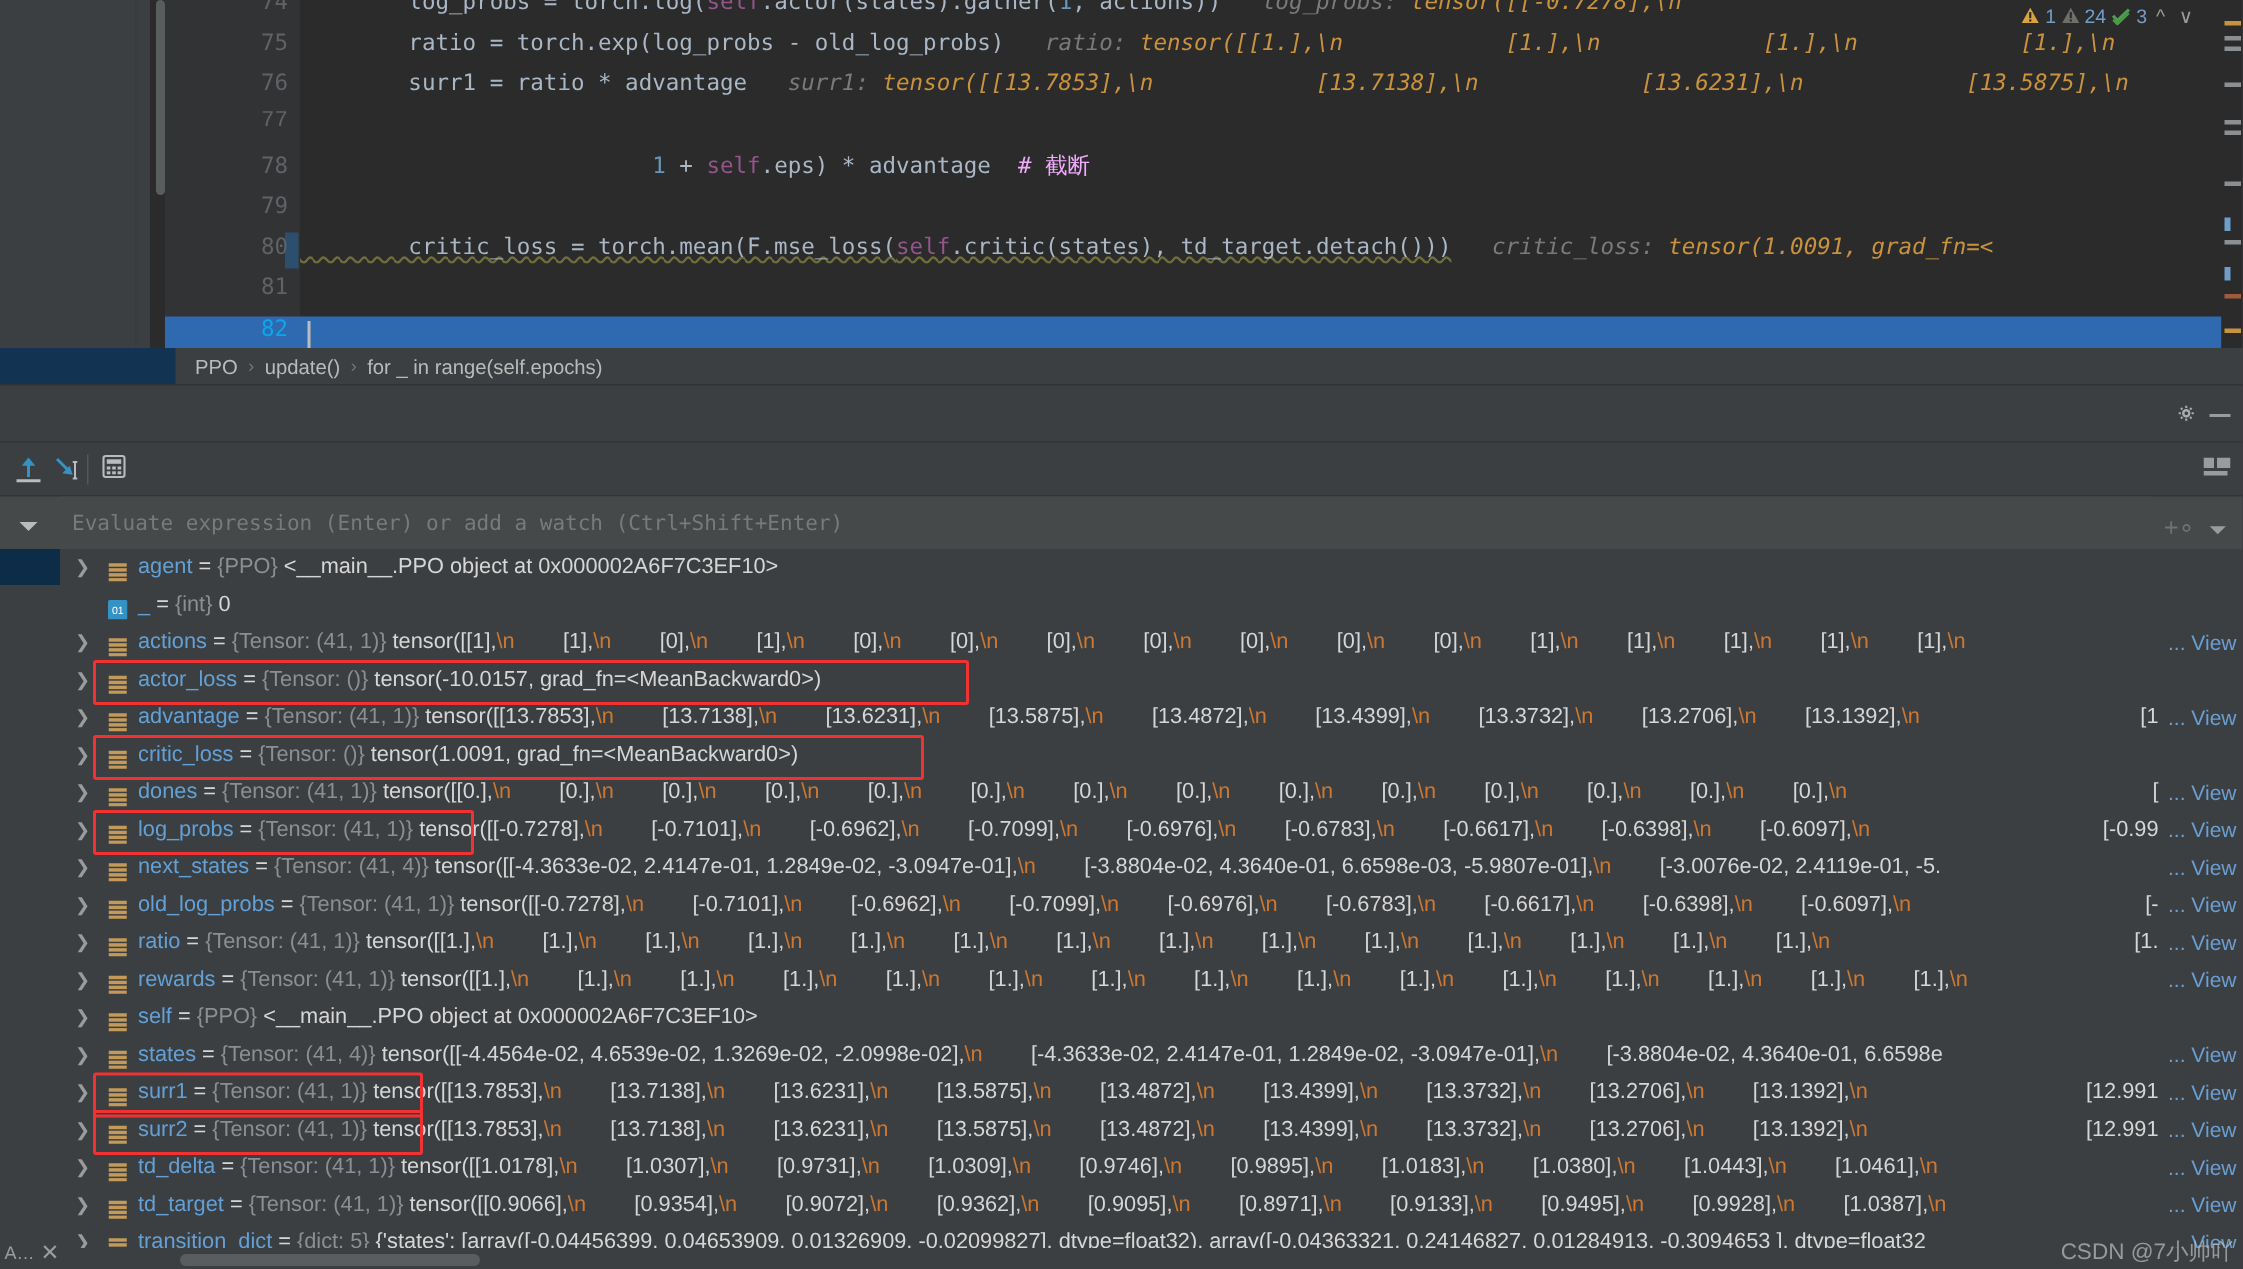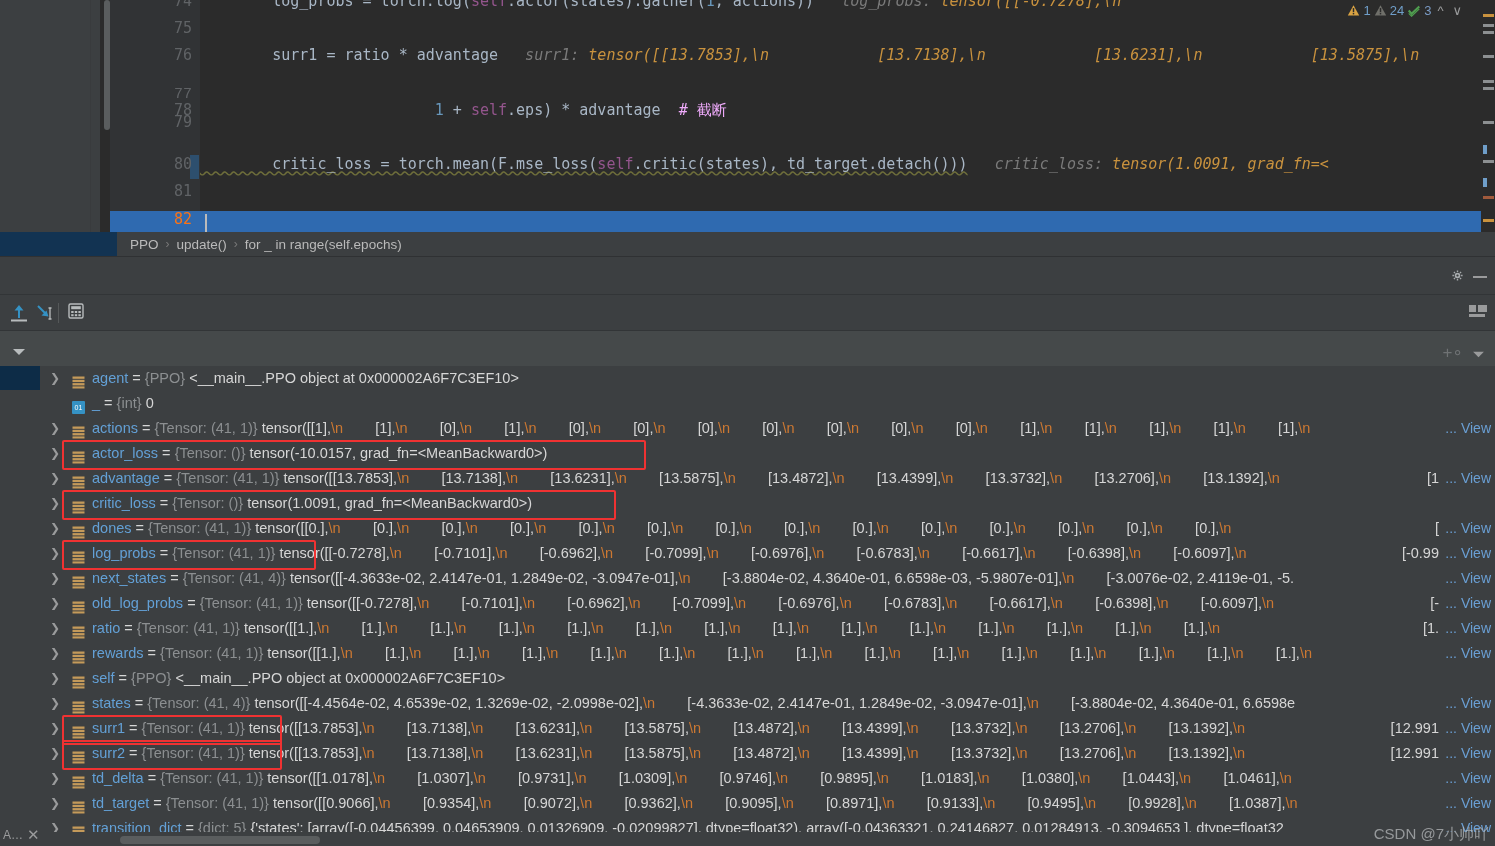--- a/index.html
+++ b/index.html
@@ -14,21 +14,21 @@
   .editor{position:absolute;left:0;top:0;width:1495px;height:232px;background:#2b2b2b;overflow:hidden;}
   .editor-leftpad{position:absolute;left:0;top:0;width:100px;height:232px;background:#3c3f41;}
   .proj-scroll{position:absolute;left:104px;top:0;width:6px;height:130px;background:#5a5d5e;border-radius:3px;}
   .gutter{position:absolute;left:110px;top:0;width:90px;height:232px;background:#313335;}
   .code-area{position:absolute;left:200px;top:0;right:16px;height:163px;}
 
   .line{position:absolute;left:0;right:0;height:27.2px;line-height:27.2px;white-space:pre;
         font-family:"DejaVu Sans Mono","Liberation Mono",monospace;font-size:15px;}
   .ln{position:absolute;width:82px;text-align:right;color:#606366;font-size:15px;
       font-family:"DejaVu Sans Mono","Liberation Mono",monospace;line-height:27.2px;height:27.2px;}
-  .ln.cur{color:#f97316;}
+  .ln.cur{color:#0ea5e9;}
   .tok-def{color:#a9b7c6;}
   .tok-self{color:#94558d;}
   .tok-num{color:#6897bb;}
   .tok-com{color:#f0abfc;}
   .hint{color:#7a7a7a;font-style:italic;}
   .hintv{color:#c9923e;font-style:italic;}
   .squig{text-decoration:underline wavy #6e6e3a;text-decoration-skip-ink:none;}
   .row-sel{position:absolute;left:0;right:0;height:27.2px;background:#2f6ab0;}
   .gut-mark{position:absolute;width:9px;height:24px;background:#2d4f6e;}
   .caret{position:absolute;width:2px;height:22px;background:#bbbbbb;top:3px;}
@@ -106,37 +106,38 @@
 
 <div class="app">
 
   <div class="editor">
     <div class="editor-leftpad"></div>
     <div class="proj-scroll"></div>
     <div class="gutter"></div>
     <div class="fold-col"></div>
     <div class="code-area" id="code-area">
         <div class="line" style="top: -12px;"><span class="tok-def">        log_probs = torch.log(</span><span class="tok-self">self</span><span class="tok-def">.actor(states).gather(</span><span class="tok-num">1</span><span class="tok-def">, actions))</span><span class="hint">   log_probs:</span><span class="hintv"> tensor([[-0.7278],\n</span></div>
+        <div class="line" style="top: 15.2px;"><span class="tok-def">        ratio = torch.exp(log_probs - old_log_probs)</span><span class="hint">   ratio:</span><span class="hintv"> tensor([[1.],\n            [1.],\n            [1.],\n            [1.],\n</span></div>
         <div class="line" style="top: 42.4px;"><span class="tok-def">        surr1 = ratio * advantage</span><span class="hint">   surr1:</span><span class="hintv"> tensor([[13.7853],\n            [13.7138],\n            [13.6231],\n            [13.5875],\n</span></div>
         <div class="line" style="top: 96.8px;"><span class="tok-def">                          </span><span class="tok-num">1</span><span class="tok-def"> + </span><span class="tok-self">self</span><span class="tok-def">.eps) * advantage  </span><span class="tok-com"># 截断</span></div>
         <div class="line" style="top: 151.2px;"><span class="tok-def squig">        critic_loss = torch.mean(F.mse_loss(</span><span class="tok-self squig">self</span><span class="tok-def squig">.critic(states), td_target.detach()))</span><span class="hint">   critic_loss:</span><span class="hintv"> tensor(1.0091, grad_fn=&lt;</span></div>
         <div class="line" style="top: 205.6px;"><span class="tok-def">        </span><span class="tok-self">self</span><span class="tok-def">.critic_optimizer.zero_grad()</span></div>
       </div>
 
     <div class="row-sel" style="top:211px;left:110px;right:14px;"></div>
     <div class="caret" style="left:205px;top:214px;"></div>
     <div class="gut-mark" style="left:190px;top:155px;"></div>
 
     <div id="gutter-nums">
         <div class="ln" style="top: -12px; left: 110px;">74</div>
         <div class="ln" style="top: 15.2px; left: 110px;">75</div>
         <div class="ln" style="top: 42.4px; left: 110px;">76</div>
-        <div class="ln" style="top: 81px; left: 110px; font-family: Liberation Mono, monospace;">77</div>
+        <div class="ln" style="top: 67px; left: 110px; font-family: Liberation Mono, monospace;">77</div>
         <div class="ln" style="top: 96.8px; left: 110px;">78</div>
-        <div class="ln" style="top: 109px; left: 110px;">79</div>
+        <div class="ln" style="top: 124px; left: 110px;">79</div>
         <div class="ln" style="top: 151.2px; left: 110px;">80</div>
         <div class="ln" style="top: 178.4px; left: 110px;">81</div>
         <div class="ln cur" style="top: 205.6px; left: 110px;">82</div>
       </div>
 
     <div class="inspect">
       <span class="insp-item">
         <svg width="13" height="13" viewBox="0 0 16 16">
           <path d="M8 1.5 L15 14 L1 14 Z" fill="#d9a343"></path>
           <rect x="7.1" y="5" width="1.8" height="5" fill="#2b2b2b"></rect>
@@ -240,20 +241,21 @@
       </svg>
     </div>
   </div>
 
   <div class="watchrow">
     <span class="watch-arrow">
       <svg width="14" height="10" viewBox="0 0 14 10">
         <path d="M1 2 L7 8 L13 2 Z" fill="#b8bcbd"></path>
       </svg>
     </span>
+    <div class="watch-input">Evaluate expression (Enter) or add a watch (Ctrl+Shift+Enter)</div>
     <span class="watch-plus">+∘</span>
     <span class="watch-down">
       <svg width="13" height="9" viewBox="0 0 14 10">
         <path d="M1 2 L7 8 L13 2 Z" fill="#9a9b9c"></path>
       </svg>
     </span>
   </div>
 
   <div class="vars">
     <div class="vleft">

